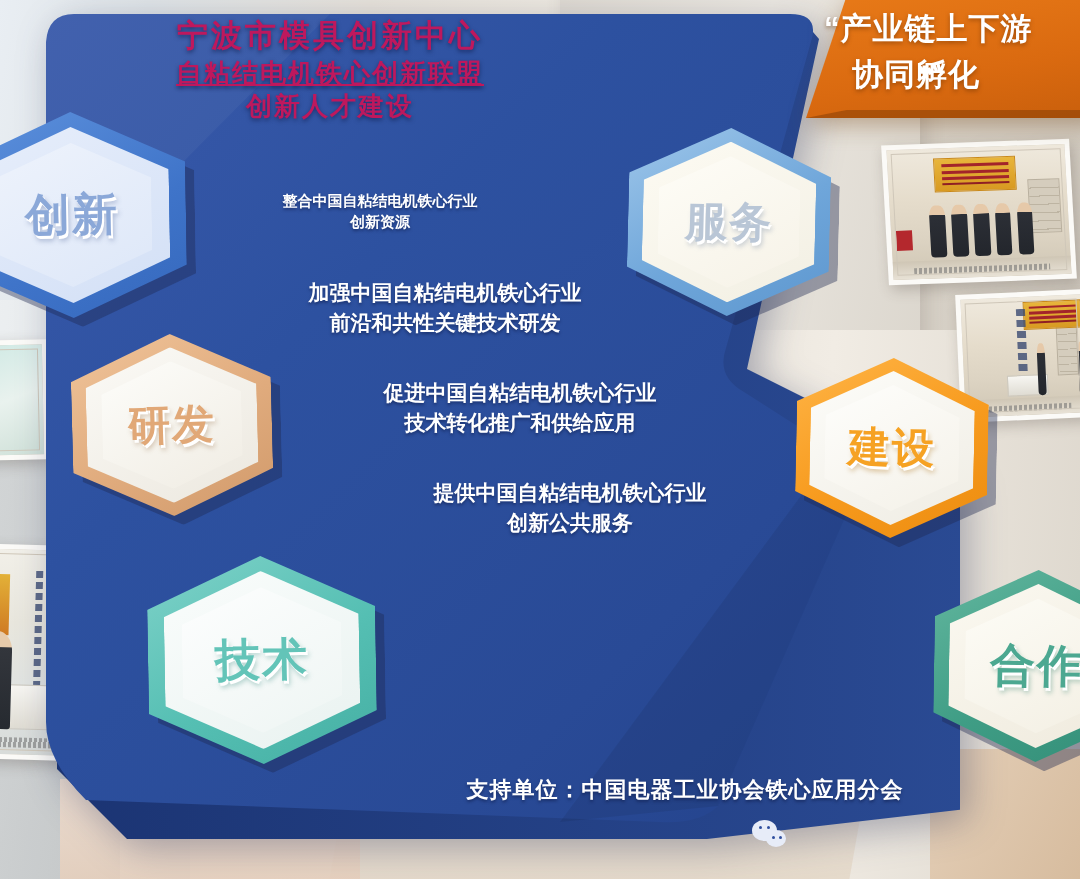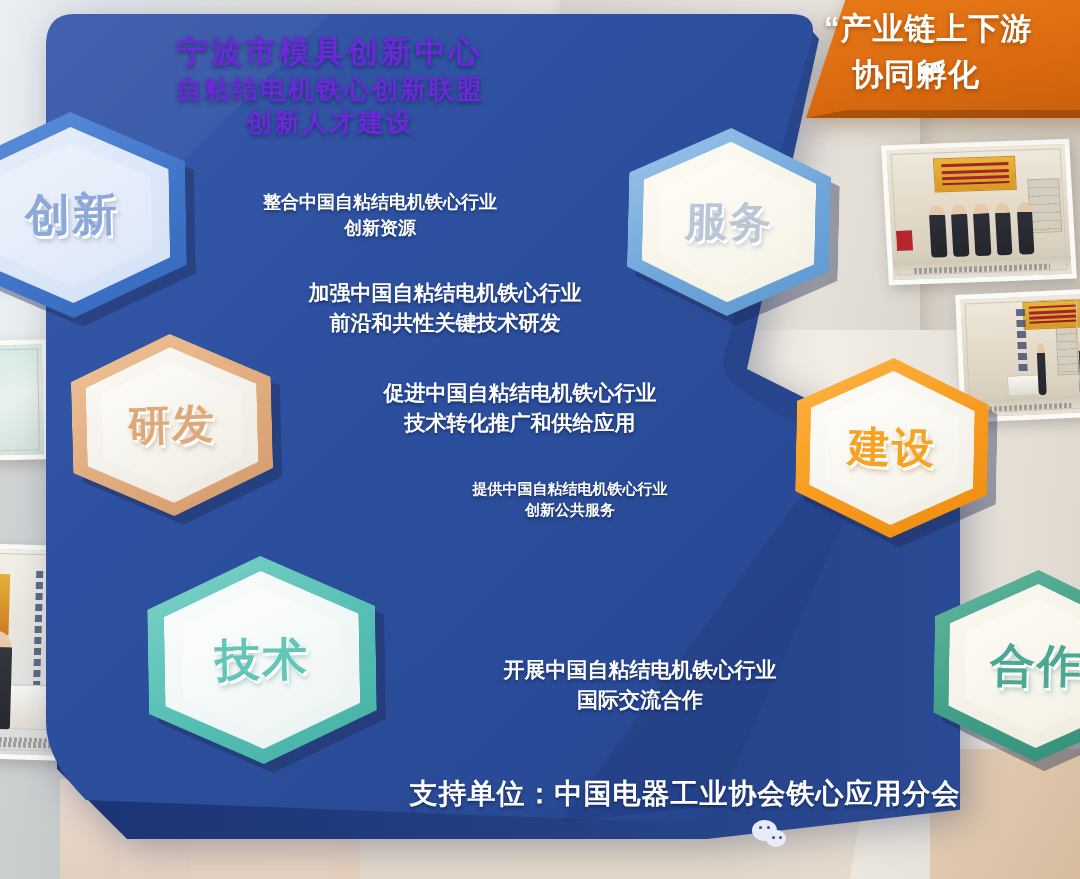--- a/index.html
+++ b/index.html
@@ -193,57 +193,56 @@
   
   .panel-text {
     position: absolute;
     left: 0; top: 0; width: 1080px; height: 879px;
     pointer-events: none;
   }
   .title-block {
     position: absolute;
     left: 130px; top: 18px; width: 400px;
     text-align: center;
-    color: #6d28d9;
+    color: #be185d;
     text-shadow: 0 2px 4px rgba(10,20,60,.55);
-    margin-top: 16px;
   }
   .title-1 {
     font-size: 31px; font-weight: bold; letter-spacing: 3px;
     line-height: 1.18;
   }
   .title-2 {
     font-size: 26px; font-weight: bold; letter-spacing: 2px;
-    line-height: 1.3; margin-top: 2px;
+    line-height: 1.3; margin-top: 2px; text-decoration: underline;
   }
   .title-3 {
     font-size: 26px; font-weight: bold; letter-spacing: 2px;
     line-height: 1.3;
   }
 
   .bullet {
     position: absolute;
     color: #ffffff;
     font-weight: bold;
     text-align: center;
     text-shadow: 0 2px 3px rgba(10,20,60,.5);
     line-height: 1.42;
     white-space: pre-line;
   }
-  .bullet.b1 { left: 180px; top: 190px; width: 400px; font-size: 18px; }
+  .bullet.b1 { left: 180px; top: 190px; width: 400px; font-size: 15px; }
   .bullet.b2 { left: 230px; top: 278px; width: 430px; font-size: 21px; }
   .bullet.b3 { left: 300px; top: 378px; width: 440px; font-size: 21px; }
-  .bullet.b4 { left: 350px; top: 478px; width: 440px; font-size: 15px; }
+  .bullet.b4 { left: 350px; top: 478px; width: 440px; font-size: 21px; }
   .bullet.b5 { left: 390px; top: 565px; width: 430px; font-size: 20px; }
   .bullet.b6 { left: 420px; top: 655px; width: 440px; font-size: 21px; }
   .support-line {
     position: absolute;
     left: 400px; top: 775px; width: 570px;
     text-align: center;
-    color: #ffffff; font-weight: bold; font-size: 28px;
+    color: #ffffff; font-weight: bold; font-size: 22px;
     text-shadow: 0 2px 3px rgba(10,20,60,.5);
     letter-spacing: 1px;
   }
 
   
   #orange-banner {
     position: absolute;
     left: 806px; top: -4px; width: 290px; height: 122px;
     filter: drop-shadow(4px 6px 12px rgba(110,60,10,.4));
   }
@@ -490,22 +489,20 @@
     </div>
 
     <div class="bullet b1">整合中国自粘结电机铁心行业
 创新资源</div>
     <div class="bullet b3">促进中国自粘结电机铁心行业
 技术转化推广和供给应用</div>
     <div class="bullet b2">加强中国自粘结电机铁心行业
 前沿和共性关键技术研发</div>
     <div class="bullet b4">提供中国自粘结电机铁心行业
 创新公共服务</div>
-    <div class="bullet b6">开展中国自粘结电机铁心行业
-国际交流合作</div>
 
     <div class="support-line">支持单位：中国电器工业协会铁心应用分会</div>
   </div>
 
   <div id="orange-banner">
     <div class="ob-shape"></div>
     <div class="ob-text">
       <div class="ob-line1">“产业链上下游</div>
       <div class="ob-line2">协同孵化</div>
     </div>

